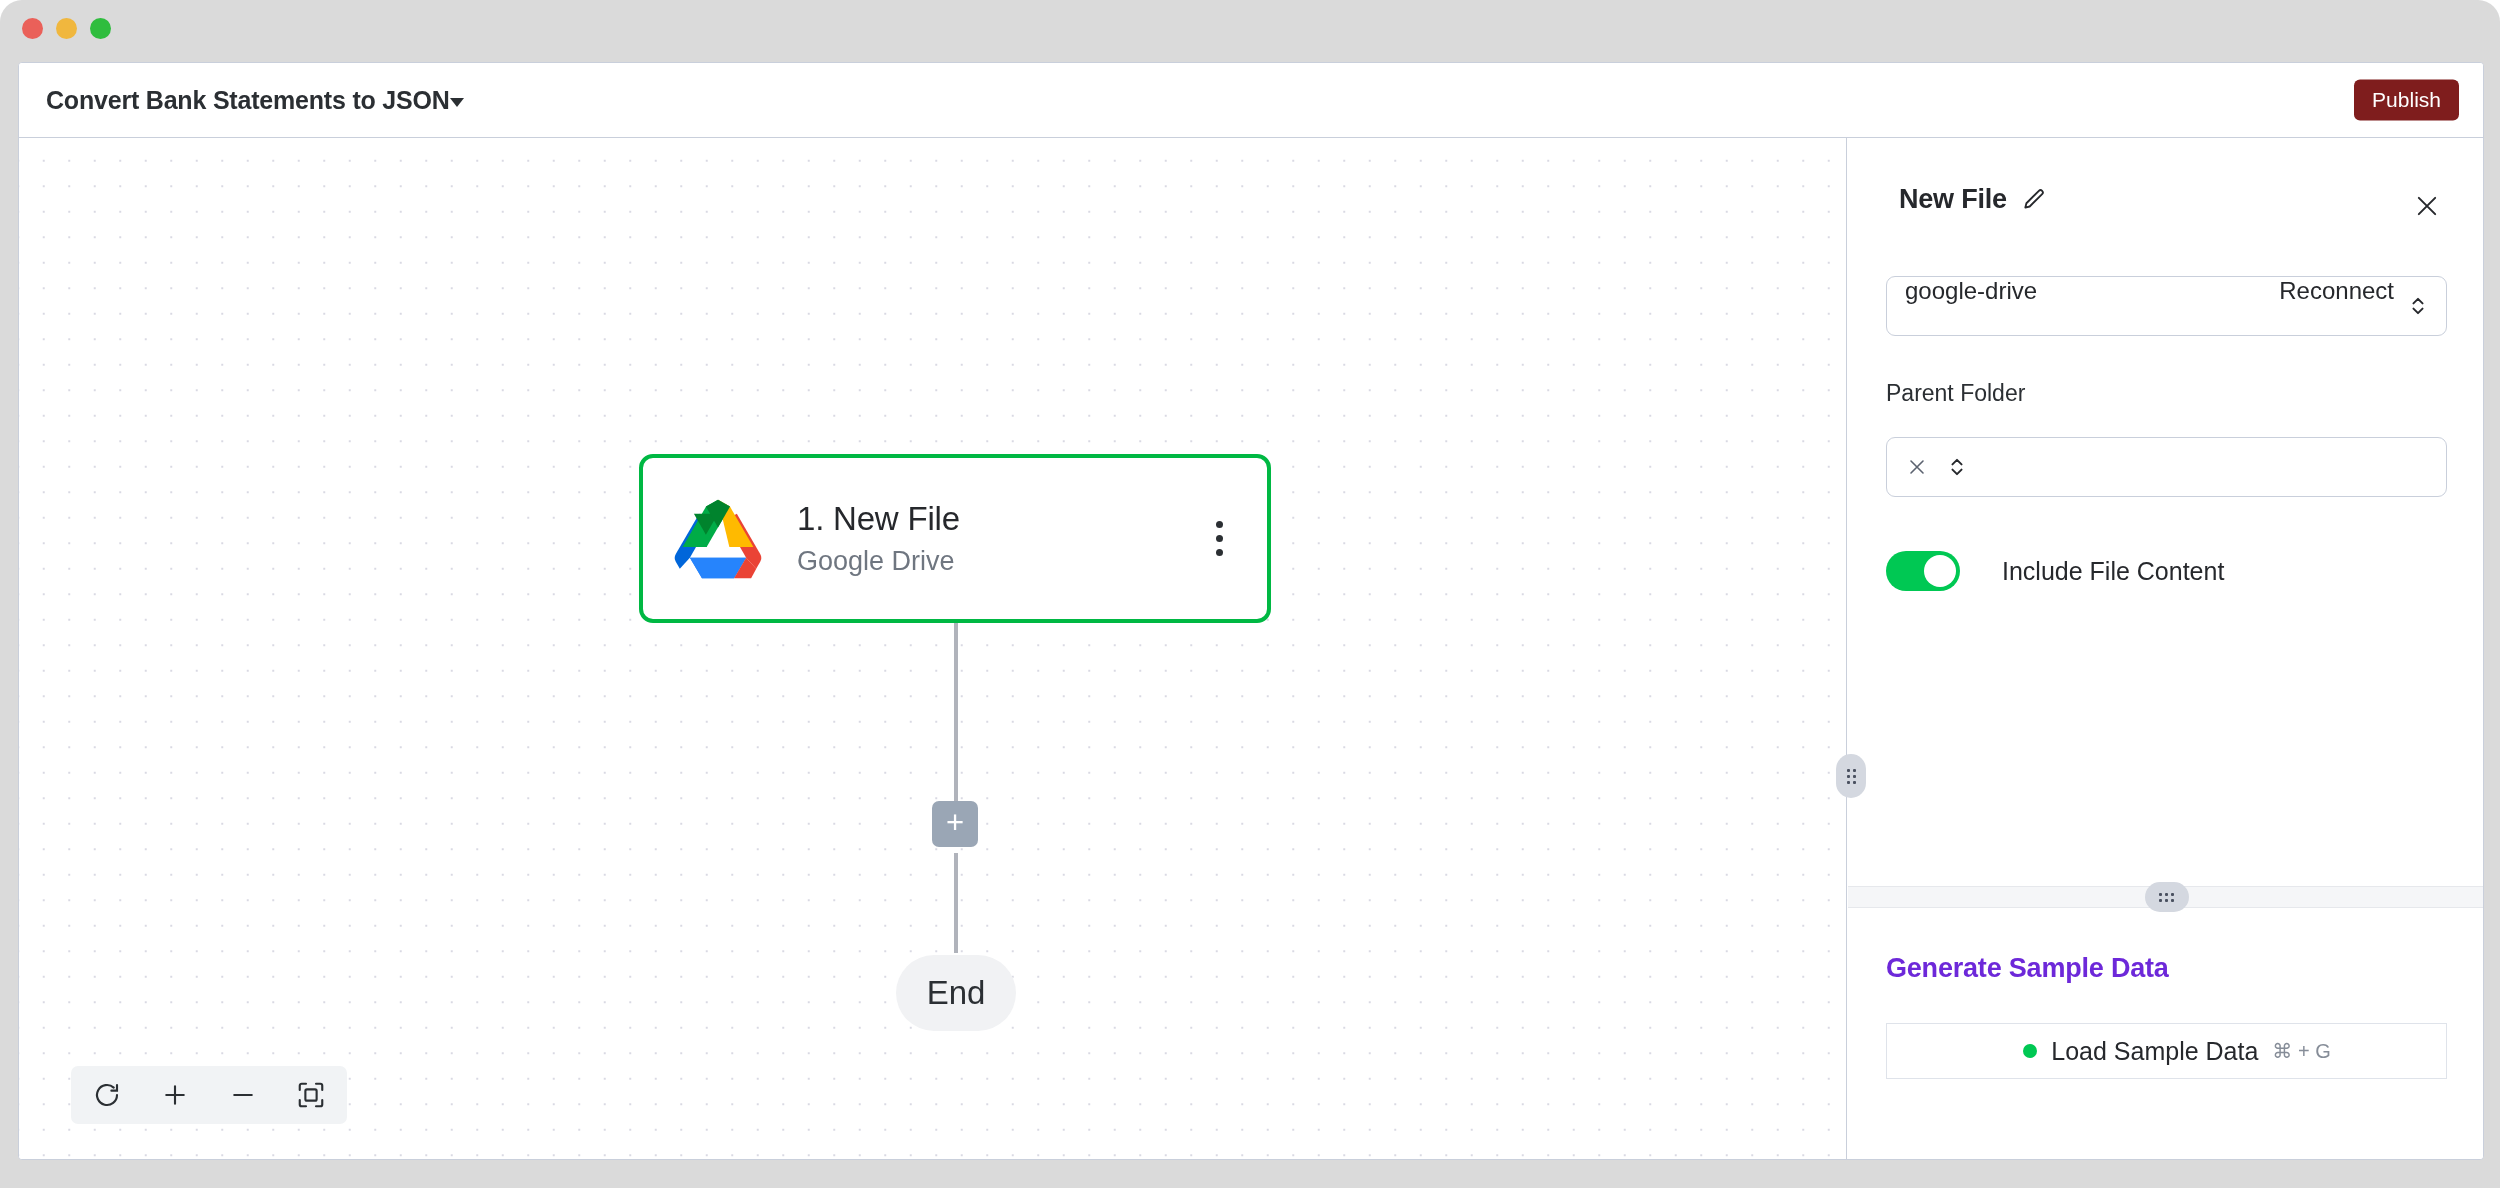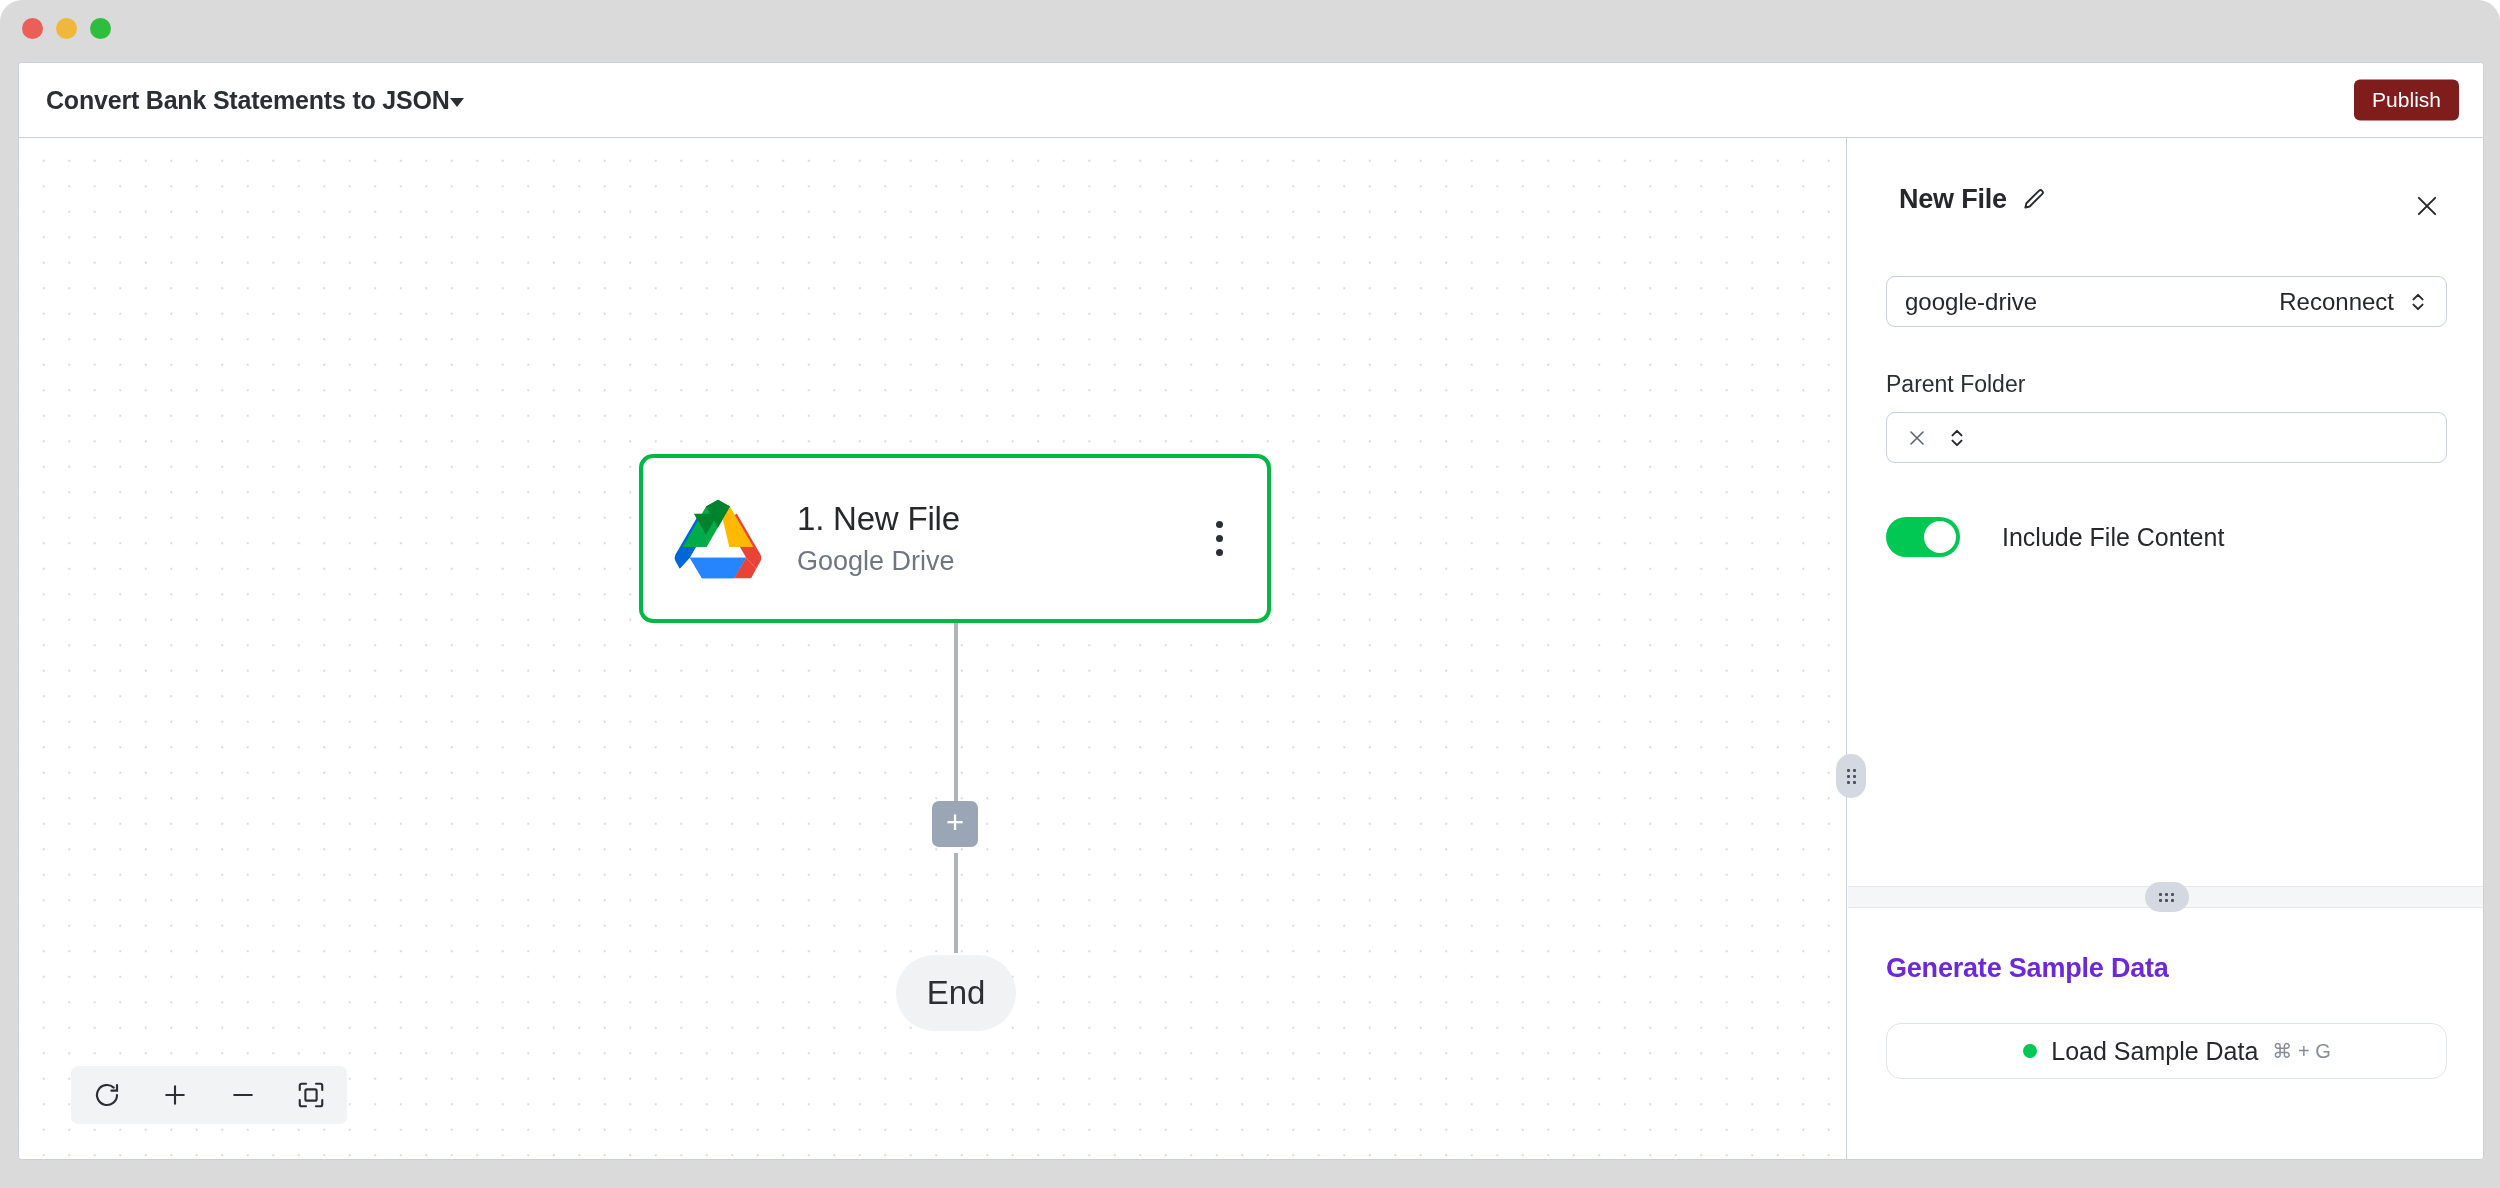--- a/index.html
+++ b/index.html
@@ -199,24 +199,24 @@
   #panel-edit-button { cursor: pointer; display: flex; }
   #panel-close-button {
     position: absolute; right: 38px; top: 32px;
     width: 40px; height: 40px; cursor: pointer;
     display: flex; align-items: center; justify-content: center;
   }
 
   .panel-body { position: absolute; left: 0; top: 110px; width: 100%; }
 
   .field-box {
-    margin: 0 38px; height: 51px;
+    margin: 16px 38px; height: 60px;
     border: 1px solid #c9cfdb;
     border-radius: 9px;
-    display: flex; align-items: center;
+    display: flex; 
     padding: 0 18px 0 18px;
     background: #ffffff;
     cursor: pointer;
   }
   .field-value { font-size: 24px; color: #26282c; flex: 1 1 auto; }
   .field-action { font-size: 24px; color: #26282c; margin-right: 14px; }
   .field-label {
     margin: 0 38px; font-size: 23px; color: #2b2f33;
     padding-bottom: 14px;
   }
@@ -277,21 +277,21 @@
   #sample-section { position: absolute; left: 0; top: 770px; width: 100%; }
   #sample-title {
     margin: 45px 38px 0 38px;
     font-size: 27px; font-weight: bold; color: #6d28d9;
     letter-spacing: -0.2px;
   }
   #load-sample-button {
     margin: 39px 38px 0 38px;
     height: 56px;
     border: 1px solid #dfe3ea;
-    border-radius: 15px;
+    border-radius: 0;
     display: flex; align-items: center; justify-content: center;
     gap: 14px; cursor: pointer; background: #ffffff; padding-left: 21px;
   }
   #load-sample-dot {
     width: 14px; height: 14px; border-radius: 50%;
     background: #00c853; flex: 0 0 auto;
   }
   #load-sample-label { font-size: 25px; color: #26282c; }
   #load-sample-shortcut { font-size: 20px; color: #868d98; }
 </style>

